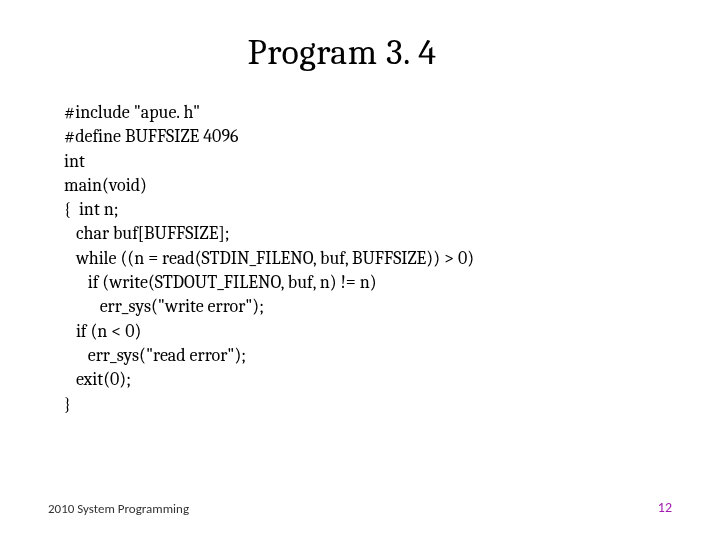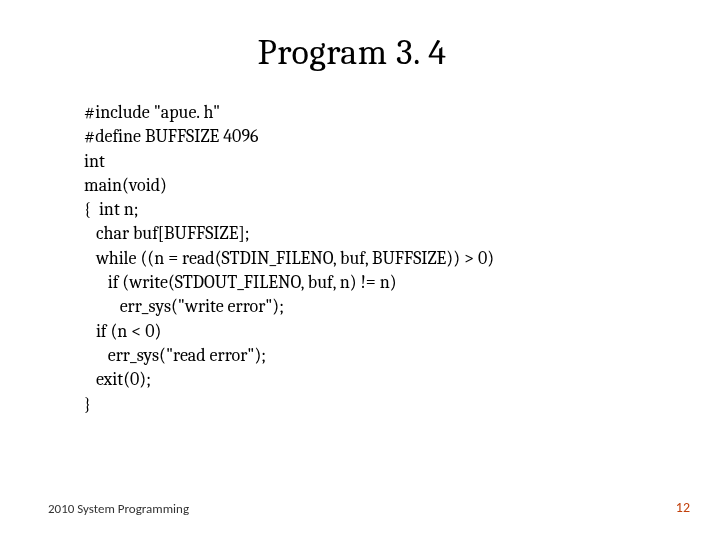--- a/index.html
+++ b/index.html
@@ -13,21 +13,21 @@
     background: #ffffff;
     font-family: Cambria, Georgia, 'Times New Roman', serif;
     color: #000;
     position: relative;
     overflow: hidden;
   }
   .slide {
     width: 100%;
     height: 100%;
     position: relative;
-    padding: 20px 100px 0 84px;
+    padding: 20px 100px 0 64px;
   }
   .title {
     font-size: 36px;
     font-weight: 400;
     text-align: center;
     margin-top: 12px;
     margin-bottom: 28px;
     letter-spacing: 0.5px;
   }
   .code {
@@ -39,24 +39,24 @@
   .footer-left {
     position: absolute;
     left: 48px;
     bottom: 24px;
     font-size: 13px;
     color: #333;
     font-family: Calibri, Arial, sans-serif;
   }
   .footer-right {
     position: absolute;
-    right: 30px;
+    right: 48px;
     bottom: 24px;
     font-size: 14px;
-    color: #c2410c;
+    color: #a21caf;
     font-family: Calibri, Arial, sans-serif;
   }
 </style>
 </head>
 <body>
 
 <div class="slide">
   <h1 class="title">Program 3. 4</h1>
   <div class="code" id="code-block">#include "apue. h"
 #define BUFFSIZE 4096

